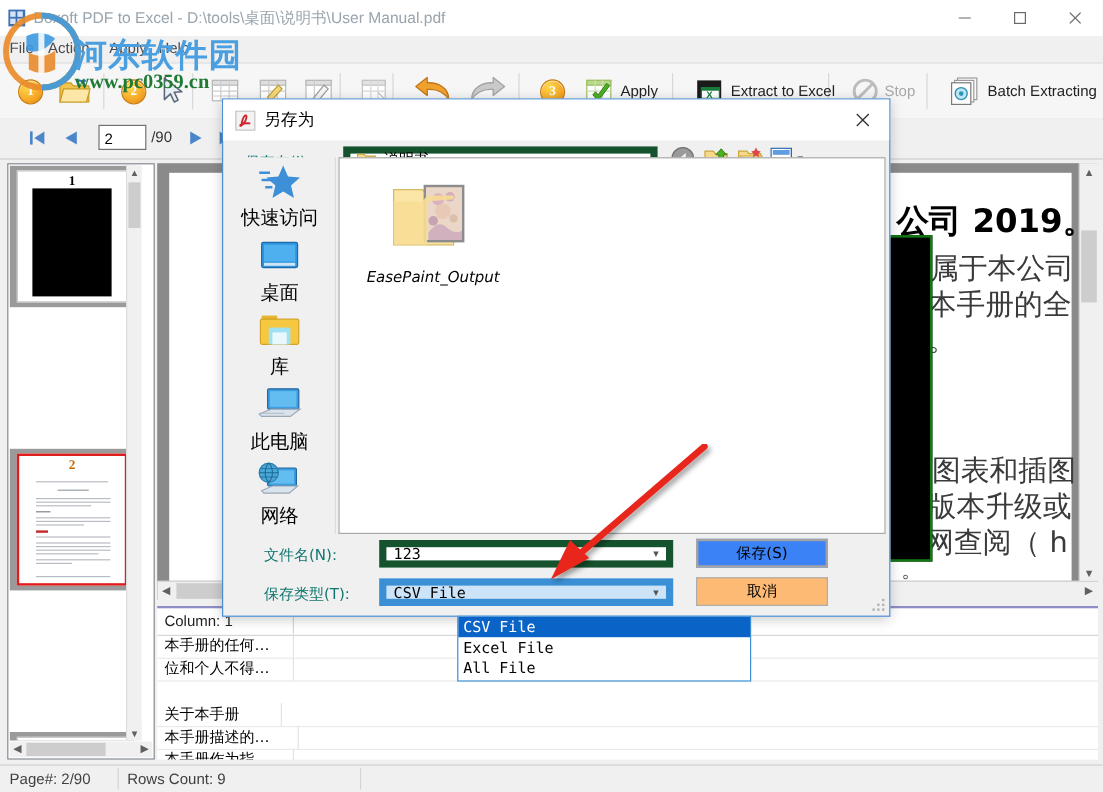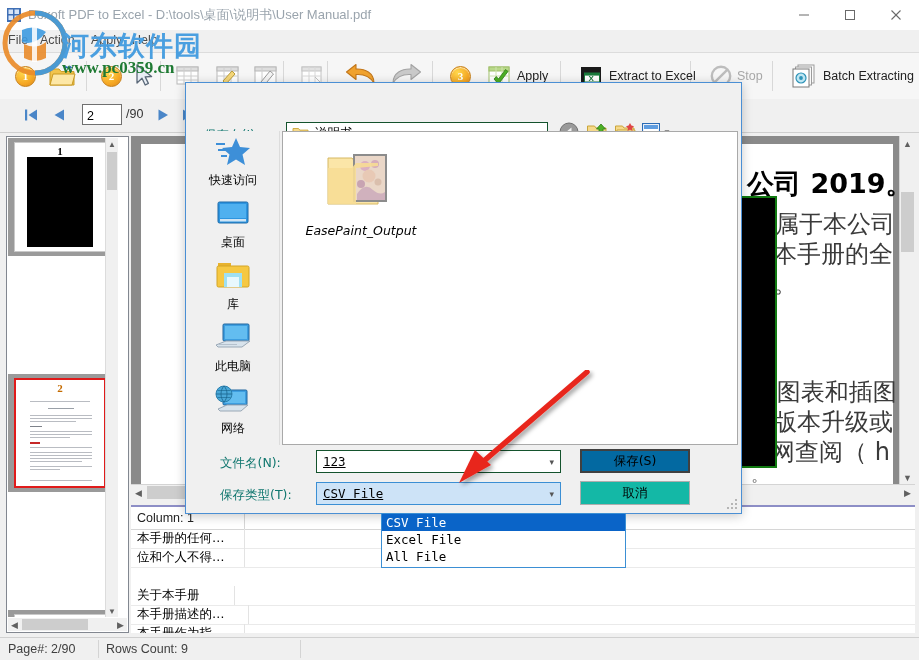--- a/index.html
+++ b/index.html
@@ -116,40 +116,40 @@
 
   
   .dialog{position:absolute;left:185px;top:82px;width:557px;height:432px;background:#f0f0f0;
     border:1px solid #4a8fd4;box-sizing:border-box;box-shadow:0 2px 10px rgba(0,0,0,.22);}
   .dlg-title{position:absolute;left:0;top:0;width:555px;height:34px;background:#fff;}
   .dlg-title .t{position:absolute;left:34px;top:8px;font-size:14px;color:#000;
     font-family:"DejaVu Sans",sans-serif;}
   .dlg-close{position:absolute;right:0;top:0;width:44px;height:34px;display:flex;
     align-items:center;justify-content:center;color:#333;}
   .dlg-label{position:absolute;font-size:12.5px;color:#0f766e;font-family:"DejaVu Sans",sans-serif;}
-  .combo{position:absolute;background:#fff;border:1px solid #14532d;box-sizing:border-box;
-    display:flex;align-items:center;text-decoration:underline;}
+  .combo{position:absolute;background:#fff;border:6px solid #14532d;box-sizing:border-box;
+    display:flex;align-items:center;}
   .combo .txt{font-size:12.5px;padding-left:6px;color:#000;font-family:"DejaVu Sans Mono",monospace;}
   .combo .chev{position:absolute;right:6px;top:50%;transform:translateY(-50%);color:#555;font-size:9px;}
 
   .places{position:absolute;left:1px;top:48px;width:92px;height:314px;background:#f0f0f0;
     border-right:1px solid #dcdcdc;}
   .place{position:absolute;left:0;width:92px;height:62px;display:flex;flex-direction:column;
     align-items:center;justify-content:flex-start;}
-  .place .plbl{margin-top:3px;font-size:12px;color:#000;font-family:"DejaVu Sans",sans-serif;}
+  .place .plbl{margin-top:3px;font-size:16px;color:#000;font-family:"DejaVu Sans",sans-serif;}
 
   .filelist{position:absolute;left:96px;top:48px;width:456px;height:314px;background:#fff;
     border:1px solid #a9a9a9;box-sizing:border-box;}
   .fileitem{position:absolute;left:18px;top:18px;width:120px;text-align:center;font-style:italic;}
   .fileitem .fname{margin-top:4px;font-size:12.5px;color:#000;font-family:"DejaVu Sans",sans-serif;}
 
-  .btn{position:absolute;background:#14b8a6;border:1px solid #adadad;box-sizing:border-box;
+  .btn{position:absolute;background:#fdba74;border:1px solid #adadad;box-sizing:border-box;
     display:flex;align-items:center;justify-content:center;font-size:12.5px;color:#000;
     font-family:"DejaVu Sans",sans-serif;}
-  .btn.default{background:#0369a1;border:2px solid #404040;}
+  .btn.default{background:#3b82f6;border:2px solid #a3a3a3;}
 
   .dropdown{position:absolute;background:#fff;border:1px solid #3b8fd4;box-sizing:border-box;z-index:40;}
   .dropdown .opt{height:17px;display:flex;align-items:center;padding-left:4px;font-size:12.5px;
     color:#000;font-family:"DejaVu Sans Mono",monospace;}
   .dropdown .opt.sel{background:#0a64c8;color:#fff;}
 
   .resizer{position:absolute;right:3px;bottom:3px;width:12px;height:12px;}
 
   
   .arrow{position:absolute;left:415px;top:370px;width:190px;height:120px;pointer-events:none;z-index:60;}
@@ -491,20 +491,35 @@
 
   <div class="statusbar">
     <div class="seg" style="left:8px">Page#: 2/90</div>
     <div class="vsep" style="left:98px"></div>
     <div class="seg" style="left:106px">Rows Count: 9</div>
     <div class="vsep" style="left:300px"></div>
   </div>
 
   <div class="dialog">
 
+    <div class="dlg-title">
+      <div style="position:absolute;left:10px;top:9px;width:17px;height:17px">
+        <svg width="17" height="17" viewBox="0 0 17 17">
+          <rect x="0.5" y="0.5" width="16" height="16" fill="#f3f3f3" stroke="#b9b9b9"></rect>
+          <path d="M5.2 12.6 C5.2 9 7.3 4.2 8.7 4.2 C10.1 4.2 9.4 7.6 7.5 10.2 C5.8 12.5 4.2 13.4 4.2 12.6 C4.2 11.6 8 10.2 12.6 10.9" fill="none" stroke="#cc2229" stroke-width="1.5"></path>
+        </svg>
+      </div>
+      <div class="t">另存为</div>
+      <div class="dlg-close">
+        <svg width="14" height="14" viewBox="0 0 14 14">
+            <line x1="2" y1="2" x2="12" y2="12" stroke="#333" stroke-width="1.1"></line>
+            <line x1="12" y1="2" x2="2" y2="12" stroke="#333" stroke-width="1.1"></line>
+          </svg>
+      </div>
+    </div>
 
     <div class="dlg-label" style="left:18px;top:44px">保存在(I):</div>
     <div class="combo" style="left:100px;top:39px;width:262px;height:23px">
       <svg width="17" height="15" viewBox="0 0 17 15" style="margin-left:5px">
         <path d="M1 2.5 h5.5 l1.3 1.6 H16 V13 H1 Z" fill="#f6d98a" stroke="#c9a53a" stroke-width="0.9"></path>
       </svg>
       <span class="txt" style="font-family:'DejaVu Sans',sans-serif">说明书</span>
       <span class="chev">▾</span>
     </div>
 

